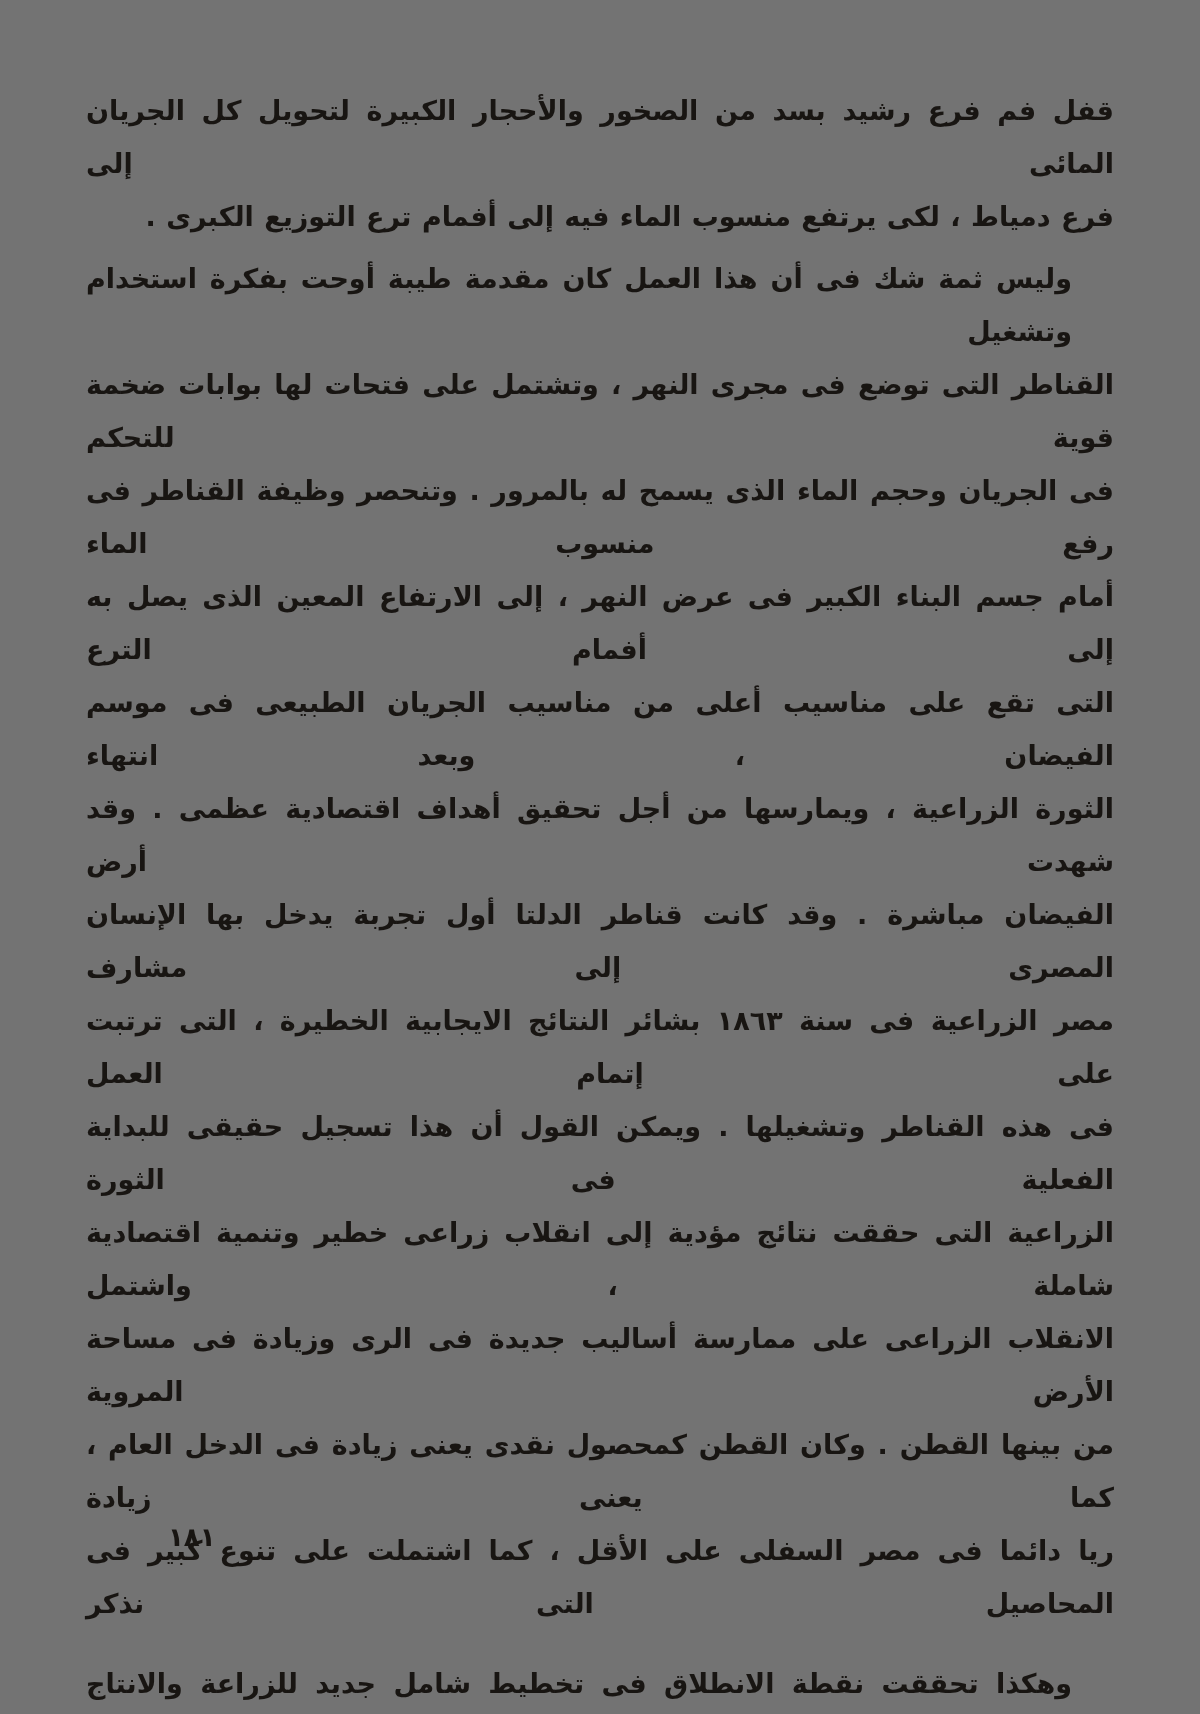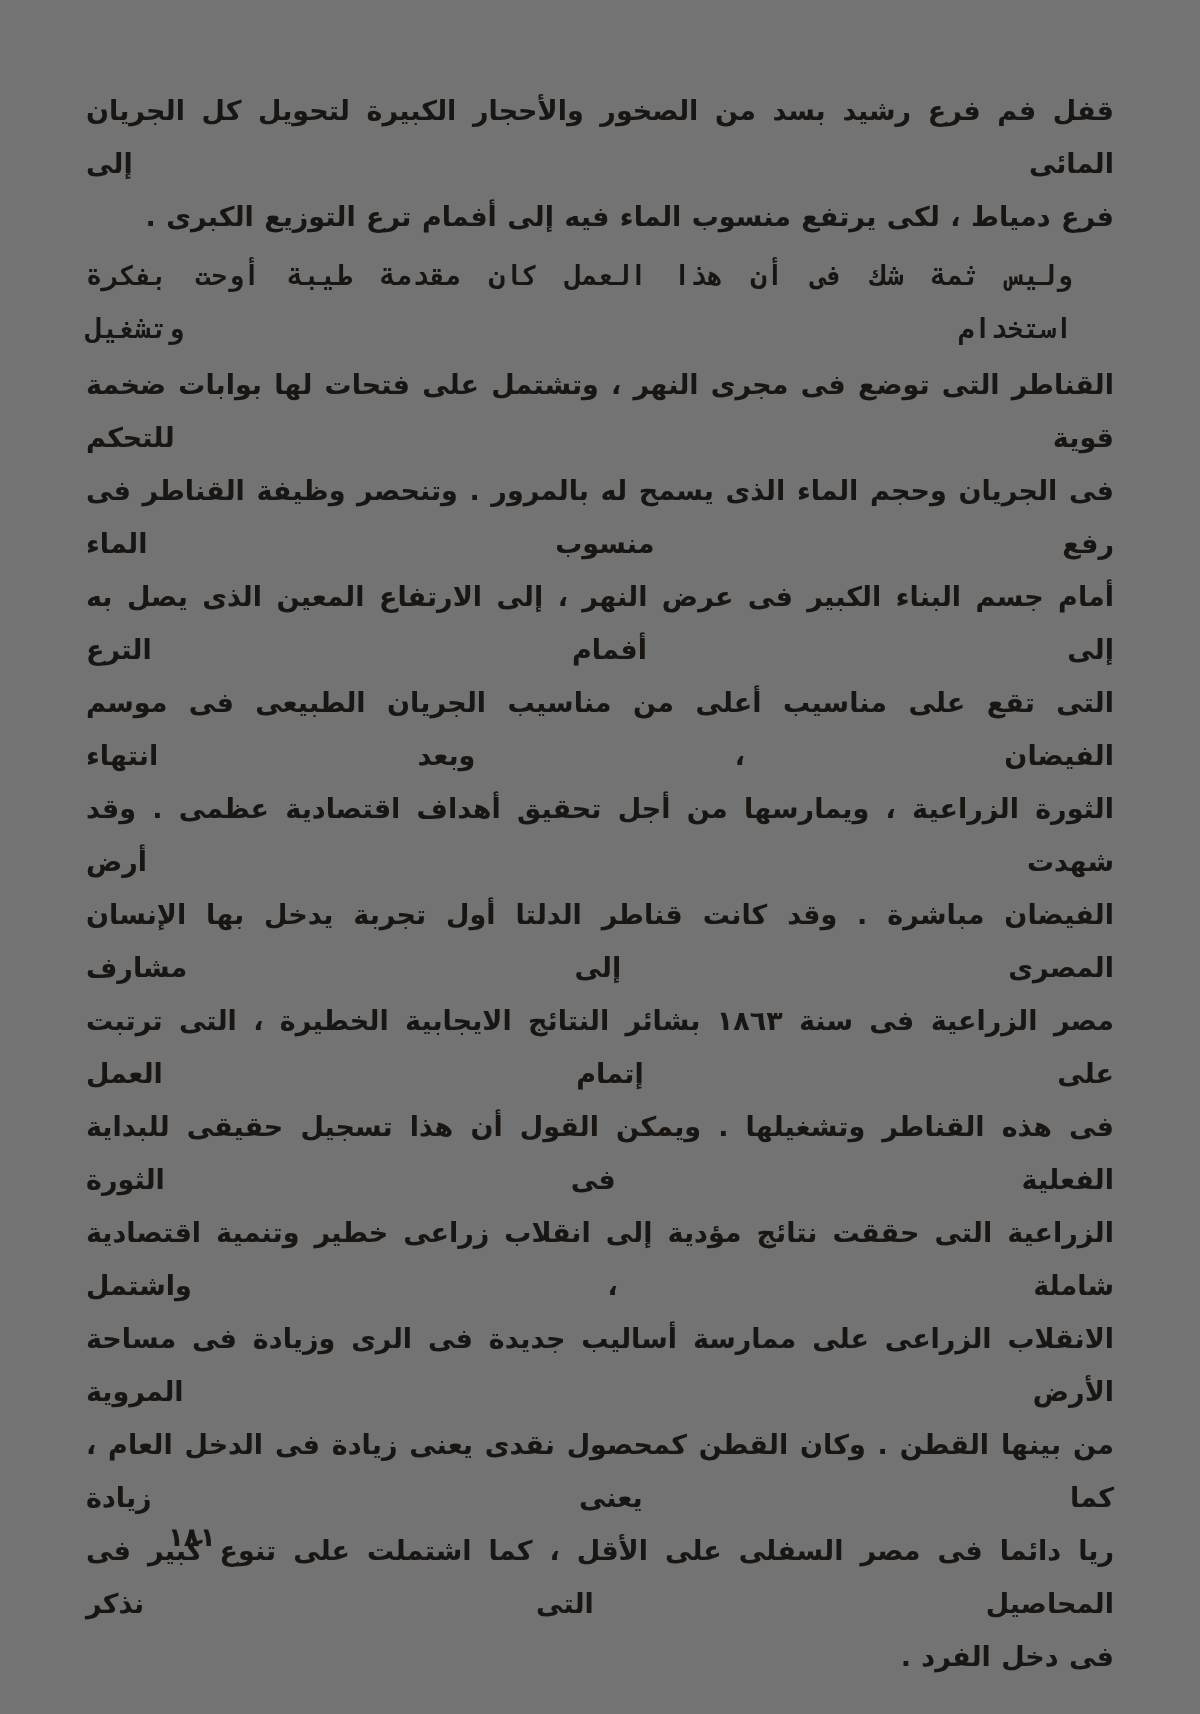--- a/index.html
+++ b/index.html
@@ -32,21 +32,20 @@
   .paragraph.p2 { margin-top: 9px; }
   .paragraph.p3 { margin-top: 27px; }
   .line {
     text-align: justify;
     text-align-last: justify;
     word-spacing: 1px;
     white-space: normal;
   }
   .paragraph.indent-first .line:first-child {
     padding-right: 42px;
-    font-family: Liberation Mono, monospace;
   }
   .line.para-end {
     text-align: center;
     text-align-last: right;
   }
   .page-number {
     position: absolute;
     top: 1522px;
     left: 168px;
     color: #181512;
@@ -73,21 +72,20 @@
       <div class="line">أمام جسم البناء الكبير فى عرض النهر ، إلى الارتفاع المعين الذى يصل به إلى أفمام الترع</div>
       <div class="line">التى تقع على مناسيب أعلى من مناسيب الجريان الطبيعى فى موسم الفيضان ، وبعد انتهاء</div>
       <div class="line">الثورة الزراعية ، ويمارسها من أجل تحقيق أهداف اقتصادية عظمى . وقد شهدت أرض</div>
       <div class="line">الفيضان مباشرة . وقد كانت قناطر الدلتا أول تجربة يدخل بها الإنسان المصرى إلى مشارف</div>
       <div class="line">مصر الزراعية فى سنة ١٨٦٣ بشائر النتائج الايجابية الخطيرة ، التى ترتبت على إتمام العمل</div>
       <div class="line">فى هذه القناطر وتشغيلها . ويمكن القول أن هذا تسجيل حقيقى للبداية الفعلية فى الثورة</div>
       <div class="line">الزراعية التى حققت نتائج مؤدية إلى انقلاب زراعى خطير وتنمية اقتصادية شاملة ، واشتمل</div>
       <div class="line">الانقلاب الزراعى على ممارسة أساليب جديدة فى الرى وزيادة فى مساحة الأرض المروية</div>
       <div class="line">من بينها القطن . وكان القطن كمحصول نقدى يعنى زيادة فى الدخل العام ، كما يعنى زيادة</div>
       <div class="line">ريا دائما فى مصر السفلى على الأقل ، كما اشتملت على تنوع كبير فى المحاصيل التى نذكر</div>
-      <div class="line para-end">فى دخل الفرد .</div>
     </div>
 
     <div class="paragraph p3 indent-first">
       <div class="line">وهكذا تحققت نقطة الانطلاق فى تخطيط شامل جديد للزراعة والانتاج الزراعى</div>
 
     </div>
 
   </div>
 
   <div class="page-number">١٨١</div>

